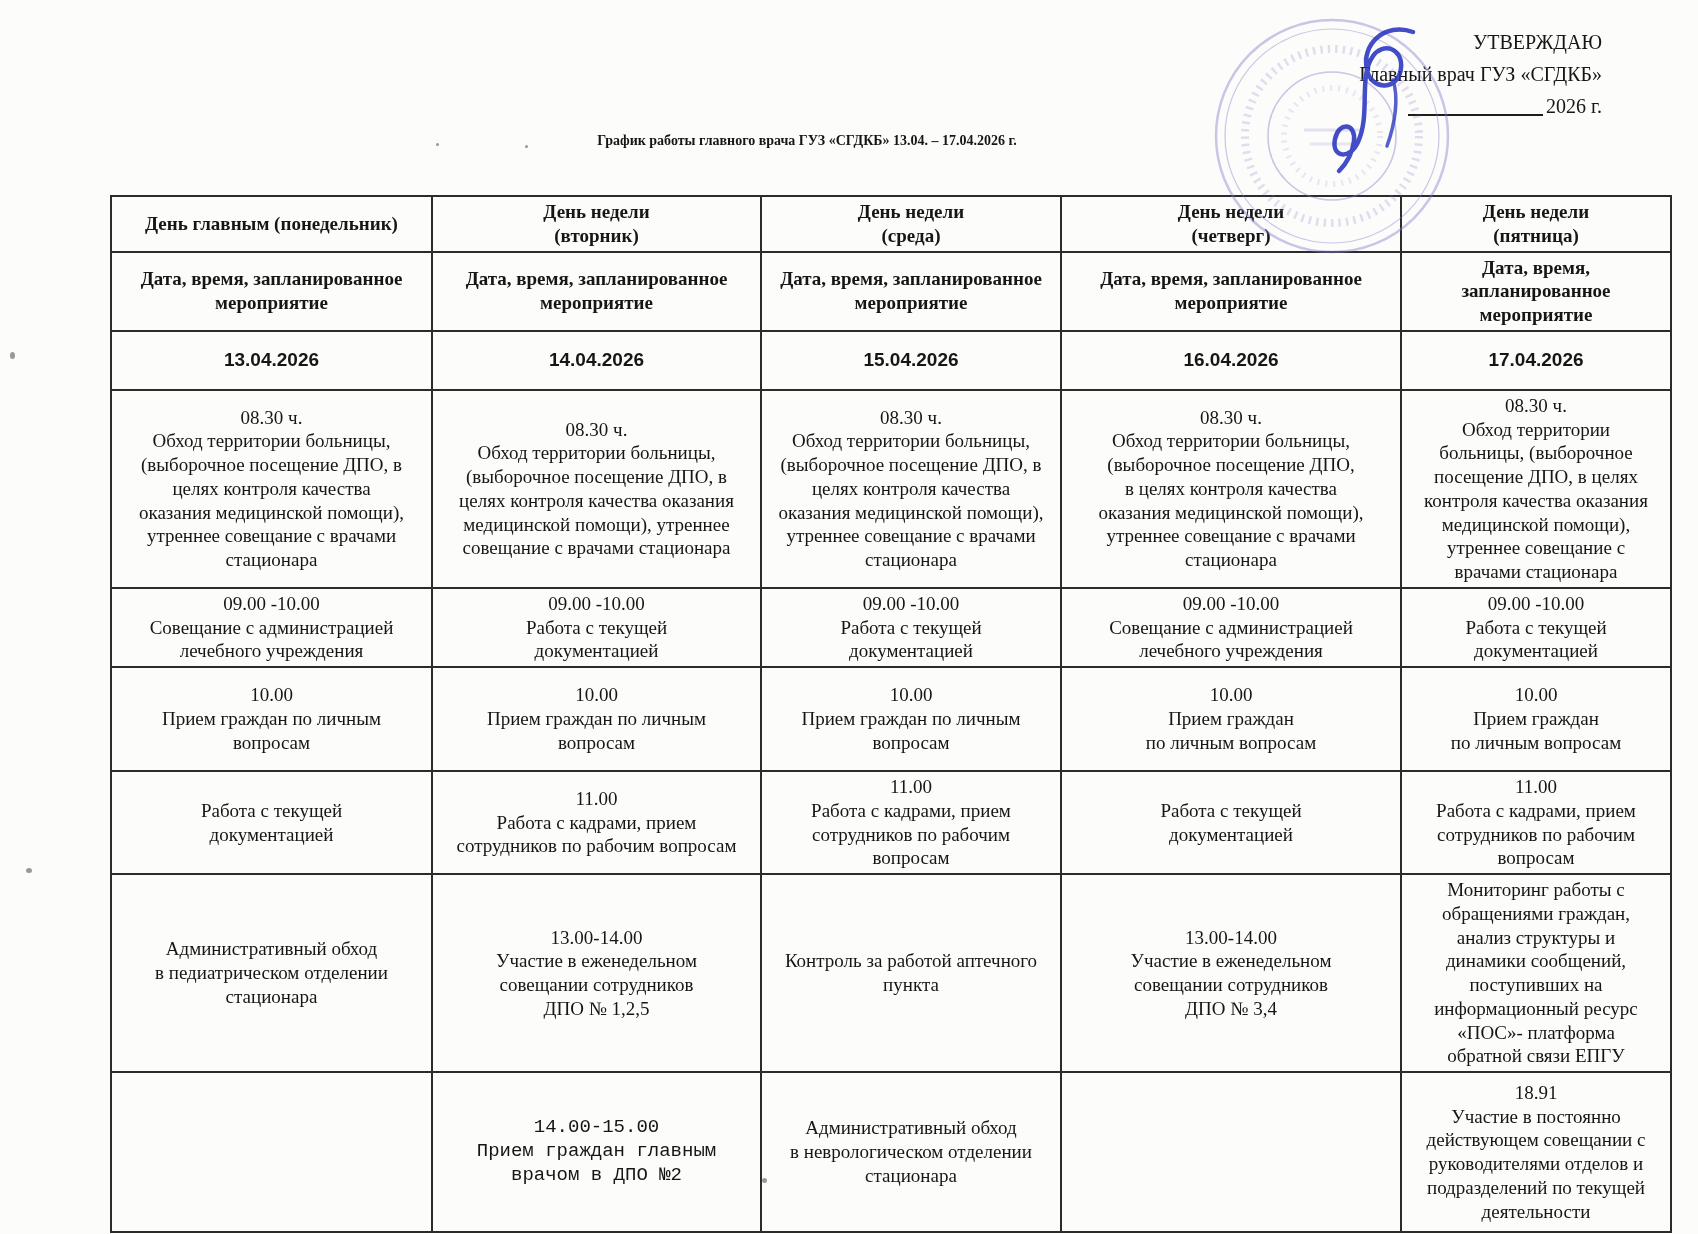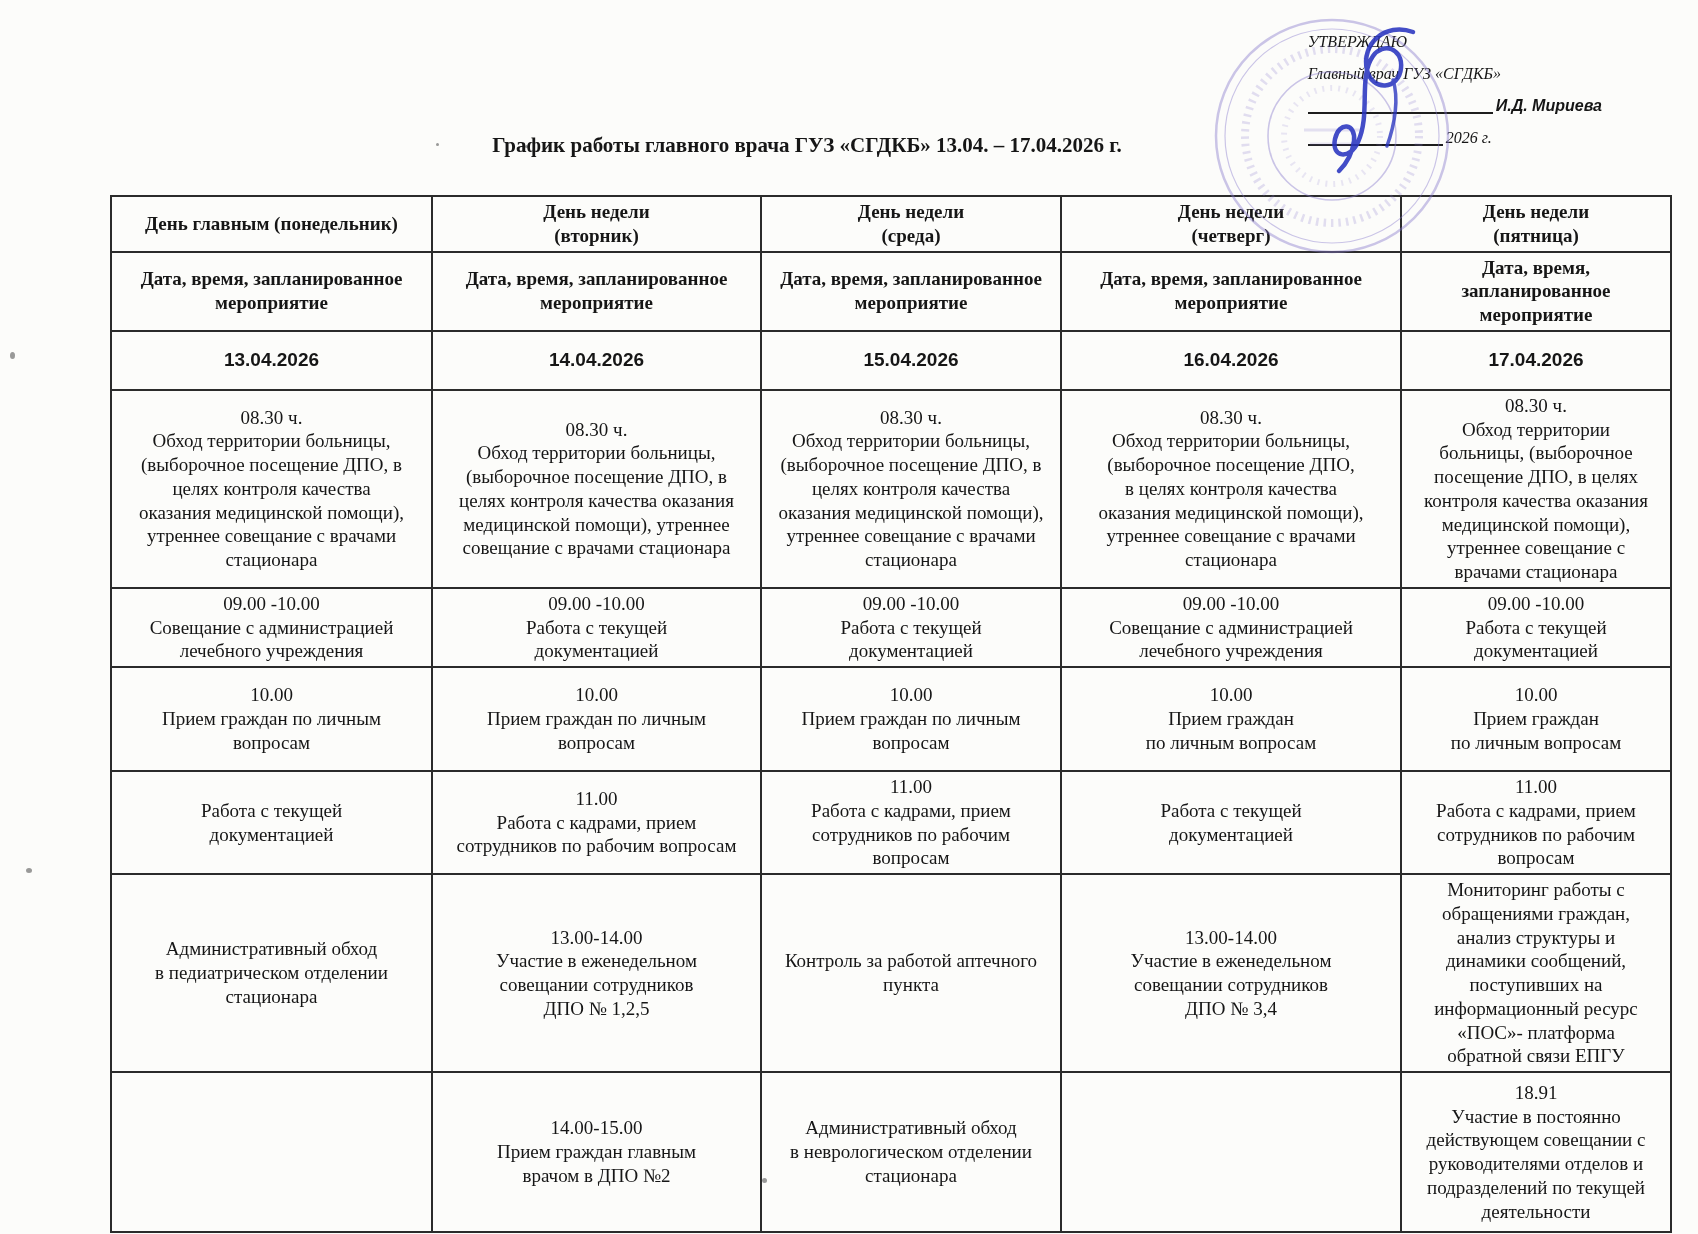--- a/index.html
+++ b/index.html
@@ -3,46 +3,46 @@
 <meta charset="utf-8">
 <style>
   html,body{margin:0;padding:0;}
   body{background:#e9e9e7;}
   .page{
     position:relative;width:1698px;height:1234px;overflow:hidden;
     background:#fcfcfa;color:#161616;
     font-family:"Liberation Serif","DejaVu Serif",serif;
   }
   
-  .approval{position:absolute;top:26px;right:96px;text-align:left;font-size:16px;line-height:32px;z-index:3;font-style:italic;}
+  .approval{position:absolute;top:26px;right:96px;text-align:right;font-size:20px;line-height:32px;z-index:3;}
   .approval .name{font-family:"Liberation Sans","DejaVu Sans",sans-serif;font-weight:bold;}
   .uline{display:inline-block;border-bottom:2px solid #1d1d1d;height:22px;margin-right:3px;vertical-align:-3px;}
   .u-name{width:185px;}
   .u-year{width:135px;}
   
   .title{position:absolute;top:133px;left:300px;width:1014px;margin:0;text-align:center;
-         font-size:21px;font-weight:bold;z-index:2;}
+         font-size:14px;font-weight:bold;z-index:2;}
   
   table.schedule{position:absolute;left:110px;top:195px;width:1560px;border-collapse:collapse;table-layout:fixed;z-index:2;}
   .schedule td,.schedule th{
     border:2px solid var(--table-line,#2b2b2b);
     padding:3px 8px;text-align:center;vertical-align:middle;
     font-size:19px;line-height:1.25;white-space:pre-line;font-weight:normal;
     overflow:hidden;
   }
   tr.r-day{height:48px}   tr.r-day th{font-weight:bold;}
   tr.r-sub{height:70px}   tr.r-sub td{font-weight:bold;}
   tr.r-date{height:59px}  tr.r-date td{font-family:"Liberation Sans","DejaVu Sans",sans-serif;font-weight:bold;}
   tr.r-0830{height:190px}
   tr.r-0900{height:72px}
   tr.r-1000{height:104px}
   tr.r-1100{height:95px}
   tr.r-1300{height:175px}
   tr.r-last{height:160px}
-  td.sans-cell{font-family:Liberation Serif, serif;}
+  td.sans-cell{font-family:Liberation Mono, monospace;}
   
   .stamp{position:absolute;left:1208px;top:12px;width:248px;height:248px;
          color:var(--stamp-ink,#8678cc);opacity:.42;z-index:4;pointer-events:none;}
   .signature{position:absolute;left:1295px;top:20px;width:170px;height:155px;
          color:var(--signature-ink,#2a35c0);opacity:.88;z-index:5;pointer-events:none;}
   
   .speck{position:absolute;background:#474747;border-radius:50%;opacity:.55;z-index:1;}
   .sp1{left:10px;top:352px;width:5px;height:7px;}
   .sp2{left:26px;top:868px;width:6px;height:5px;}
   .sp3{left:436px;top:143px;width:3px;height:3px;}
@@ -71,21 +71,20 @@
       <path d="M118,12 C90,2 66,24 72,50 C77,72 104,70 106,48 C108,28 88,22 78,36
                C63,57 76,94 63,122 C55,140 36,138 40,119 C44,101 61,103 59,121
                C57,136 49,146 44,151" fill="none" stroke="currentColor" stroke-width="4.5" stroke-linecap="round"></path>
       <path d="M98,60 C104,78 100,104 92,126" fill="none" stroke="currentColor" stroke-width="3.5" stroke-linecap="round" opacity="0.9"></path>
     </svg>
   </div>
 
   <div class="approval">
     <div>УТВЕРЖДАЮ</div>
     <div>Главный врач ГУЗ «СГДКБ»</div>
-    <div><span class="uline u-name"></span><span class="name">И.Д. Мириева</span></div>
     <div><span class="uline u-year"></span><span>2026 г.</span></div>
   </div>
 
   <h1 class="title">График работы главного врача ГУЗ «СГДКБ» 13.04. – 17.04.2026 г.</h1>
 
   <table class="schedule">
     <colgroup>
       <col style="width:321px">
         <col style="width:329px">
         <col style="width:300px">

